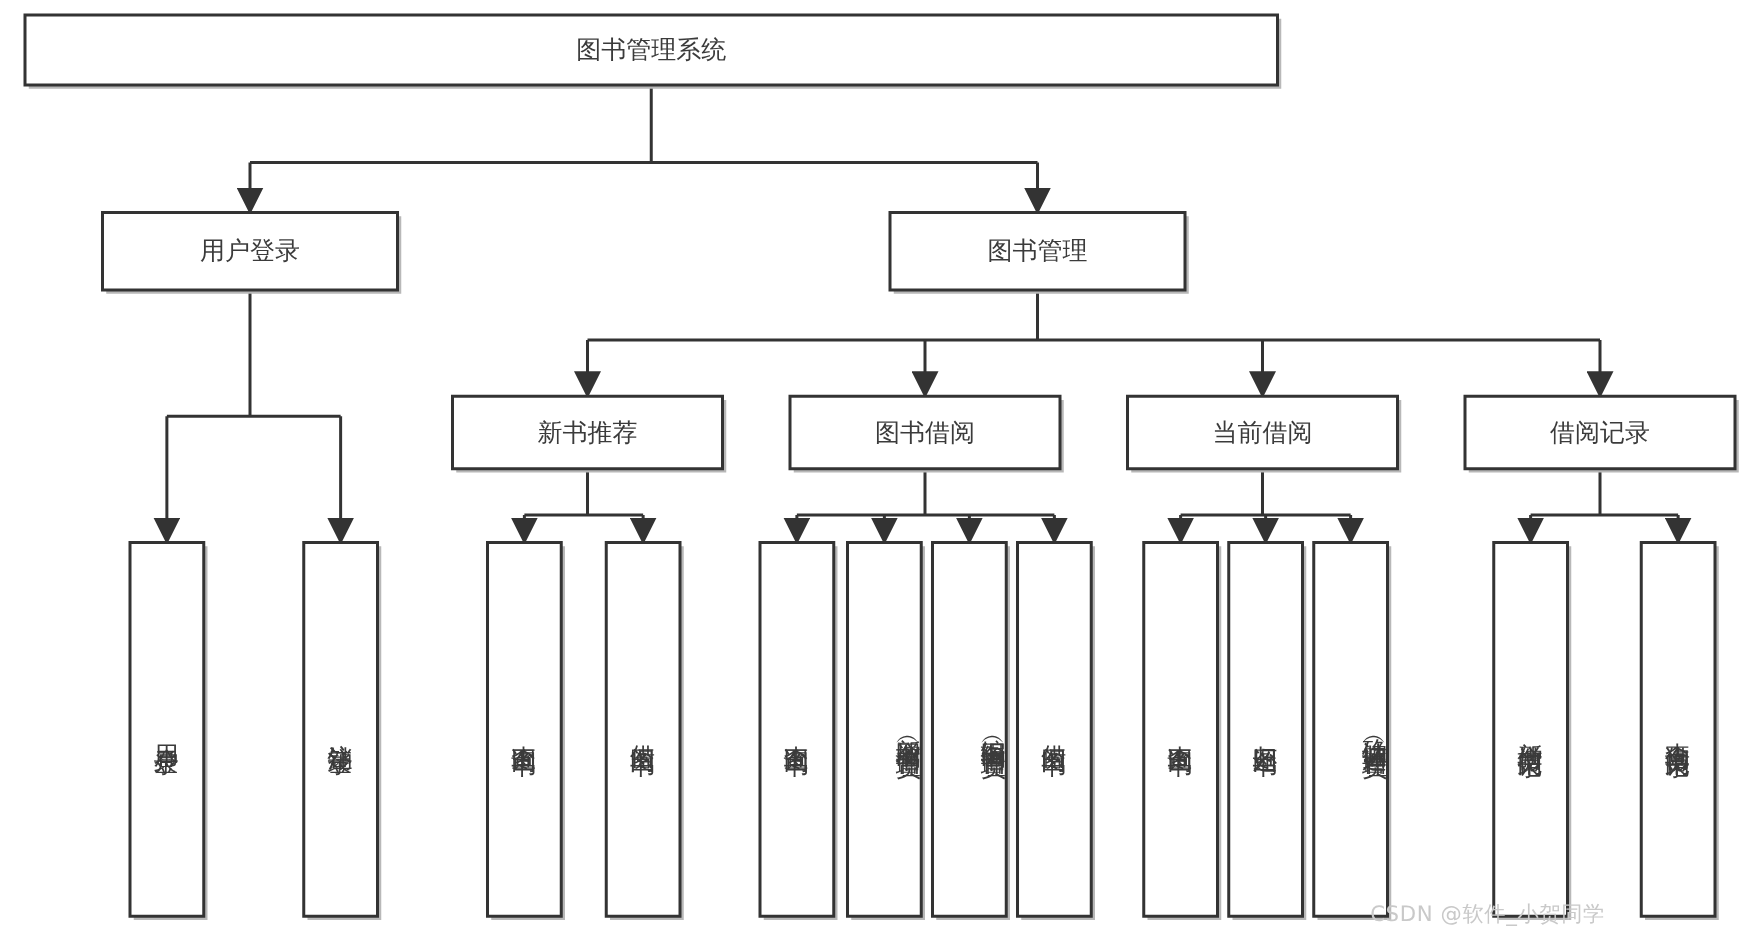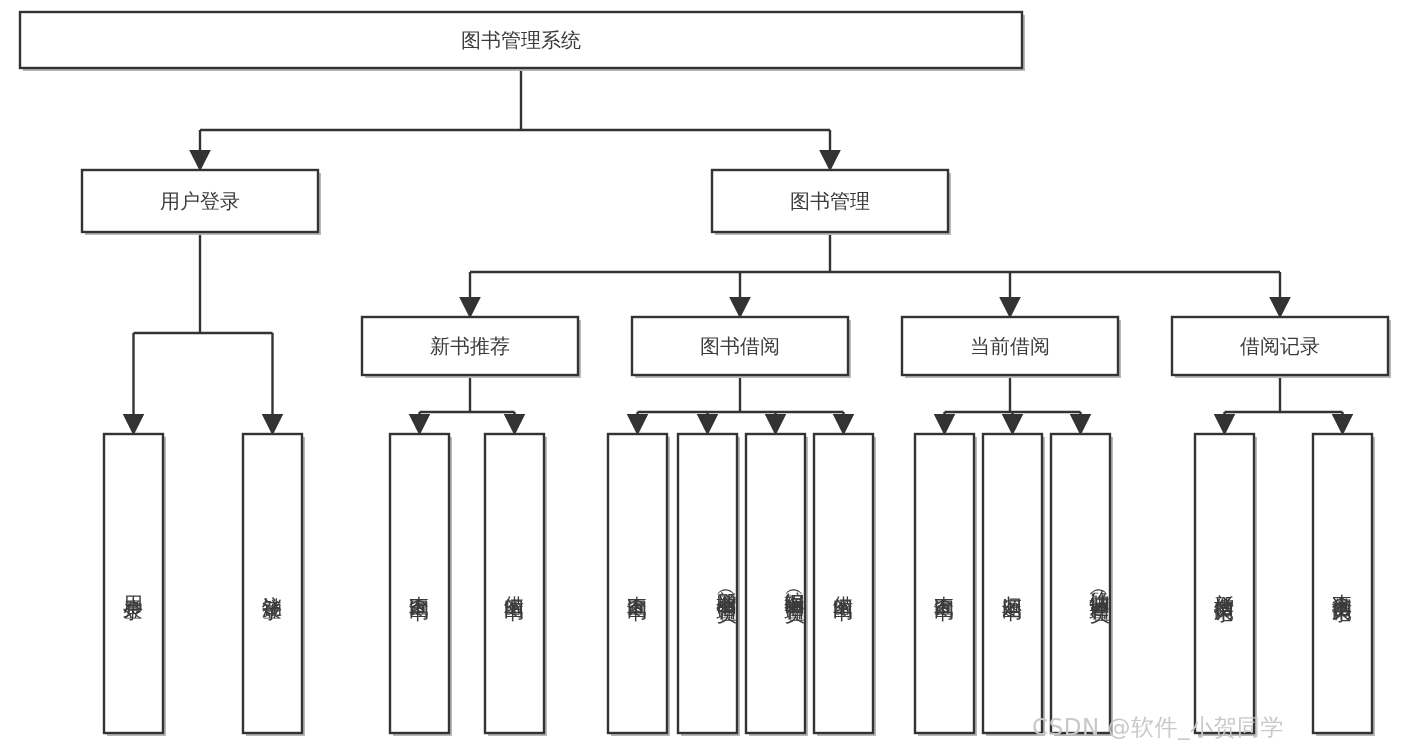--- a/index.html
+++ b/index.html
@@ -66,21 +66,21 @@
     pointer-events: none;
   }
   .leaf-label.centered {
     align-items: center;
   }
   #watermark {
     position: absolute;
     right: 8px;
     bottom: 4px;
     font-family: "DejaVu Sans", "Liberation Sans", sans-serif;
-    font-size: 23px;
+    font-size: 17px;
     color: #c9c9c9;
     white-space: nowrap;
     letter-spacing: 0.5px;
   }
 </style>
 </head>
 <body>
 
 <div id="diagram-root">
 

